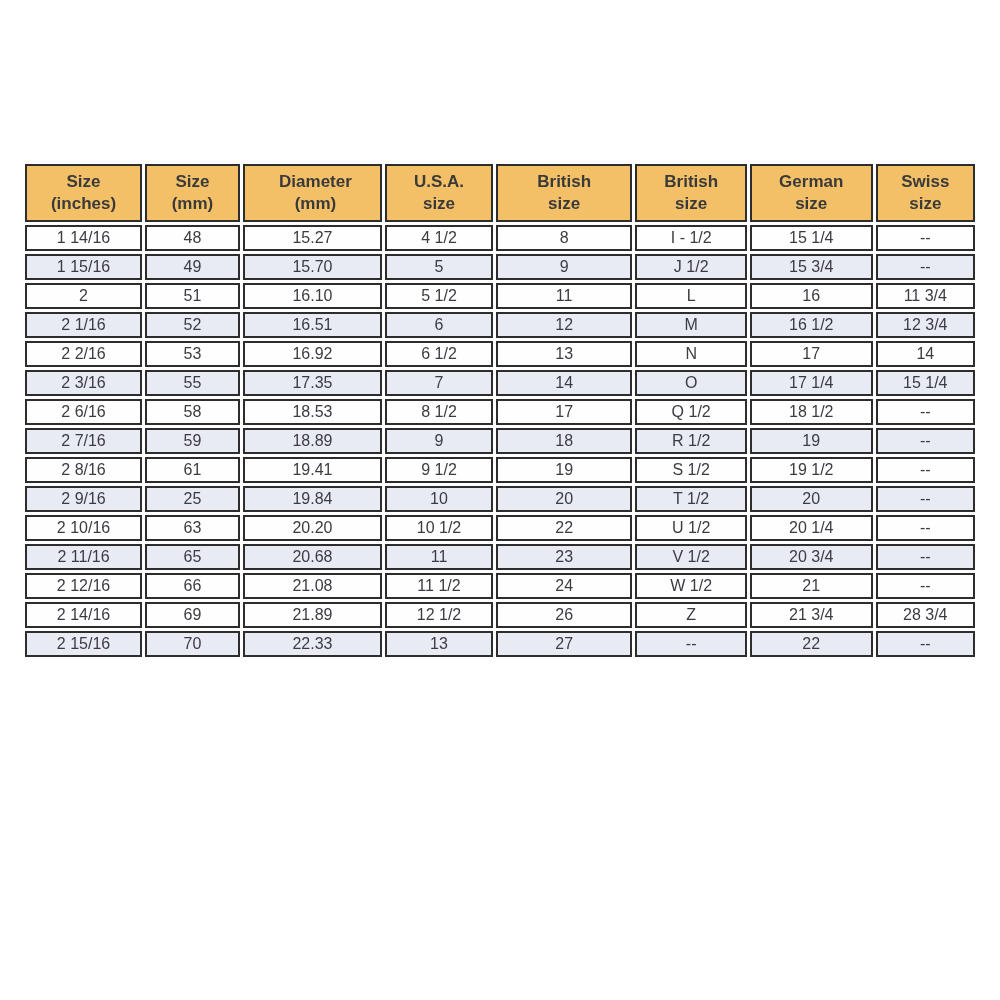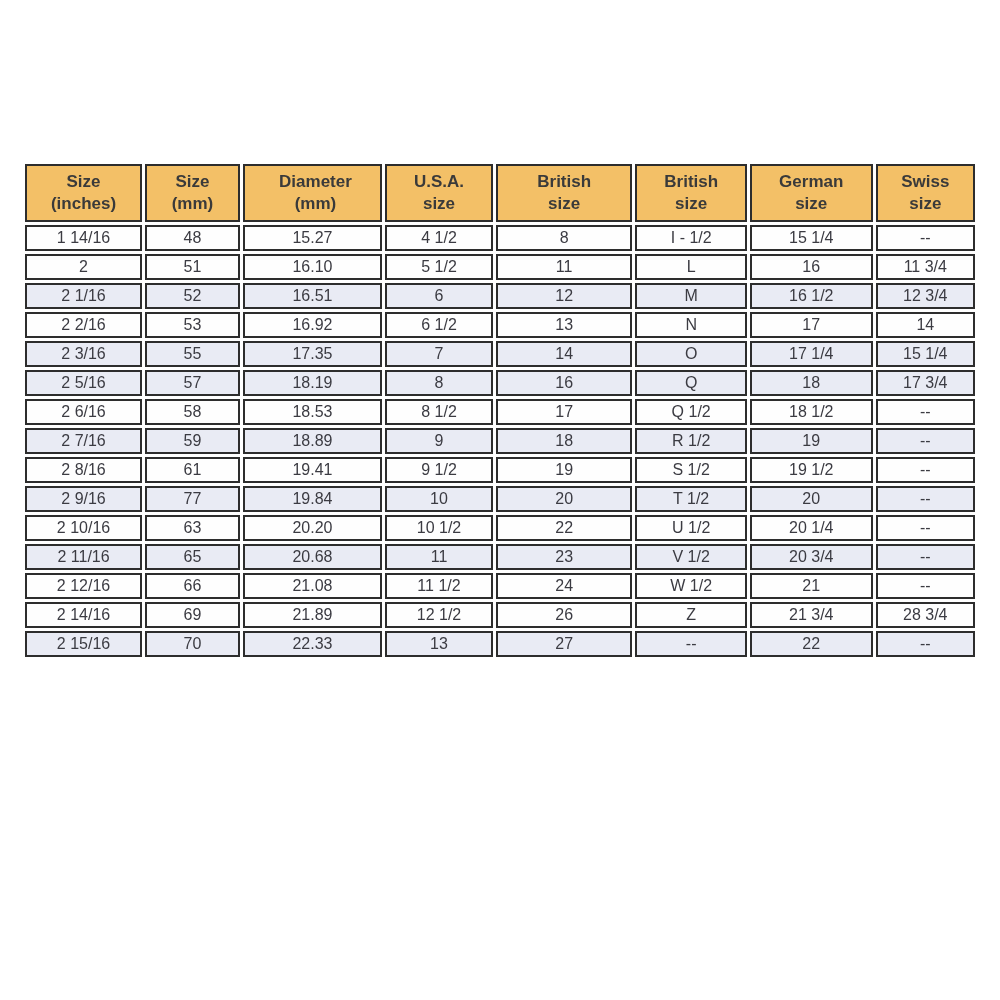--- a/index.html
+++ b/index.html
@@ -87,20 +87,30 @@
         <tr class="odd">
           <td>1 14/16</td>
           <td>48</td>
           <td>15.27</td>
           <td>4 1/2</td>
           <td>8</td>
           <td>I - 1/2</td>
           <td>15 1/4</td>
           <td>--</td>
         </tr>
+        <tr class="even">
+          <td>1 15/16</td>
+          <td>49</td>
+          <td>15.70</td>
+          <td>5</td>
+          <td>9</td>
+          <td>J 1/2</td>
+          <td>15 3/4</td>
+          <td>--</td>
+        </tr>
         <tr class="odd">
           <td>2</td>
           <td>51</td>
           <td>16.10</td>
           <td>5 1/2</td>
           <td>11</td>
           <td>L</td>
           <td>16</td>
           <td>11 3/4</td>
         </tr>
@@ -127,30 +137,20 @@
         <tr class="even">
           <td>2 3/16</td>
           <td>55</td>
           <td>17.35</td>
           <td>7</td>
           <td>14</td>
           <td>O</td>
           <td>17 1/4</td>
           <td>15 1/4</td>
         </tr>
-        <tr class="even">
-          <td>2 5/16</td>
-          <td>57</td>
-          <td>18.19</td>
-          <td>8</td>
-          <td>16</td>
-          <td>Q</td>
-          <td>18</td>
-          <td>17 3/4</td>
-        </tr>
         <tr class="odd">
           <td>2 6/16</td>
           <td>58</td>
           <td>18.53</td>
           <td>8 1/2</td>
           <td>17</td>
           <td>Q 1/2</td>
           <td>18 1/2</td>
           <td>--</td>
         </tr>
@@ -169,21 +169,21 @@
           <td>61</td>
           <td>19.41</td>
           <td>9 1/2</td>
           <td>19</td>
           <td>S 1/2</td>
           <td>19 1/2</td>
           <td>--</td>
         </tr>
         <tr class="even">
           <td>2 9/16</td>
-          <td>77</td>
+          <td>25</td>
           <td>19.84</td>
           <td>10</td>
           <td>20</td>
           <td>T 1/2</td>
           <td>20</td>
           <td>--</td>
         </tr>
         <tr class="odd">
           <td>2 10/16</td>
           <td>63</td>

